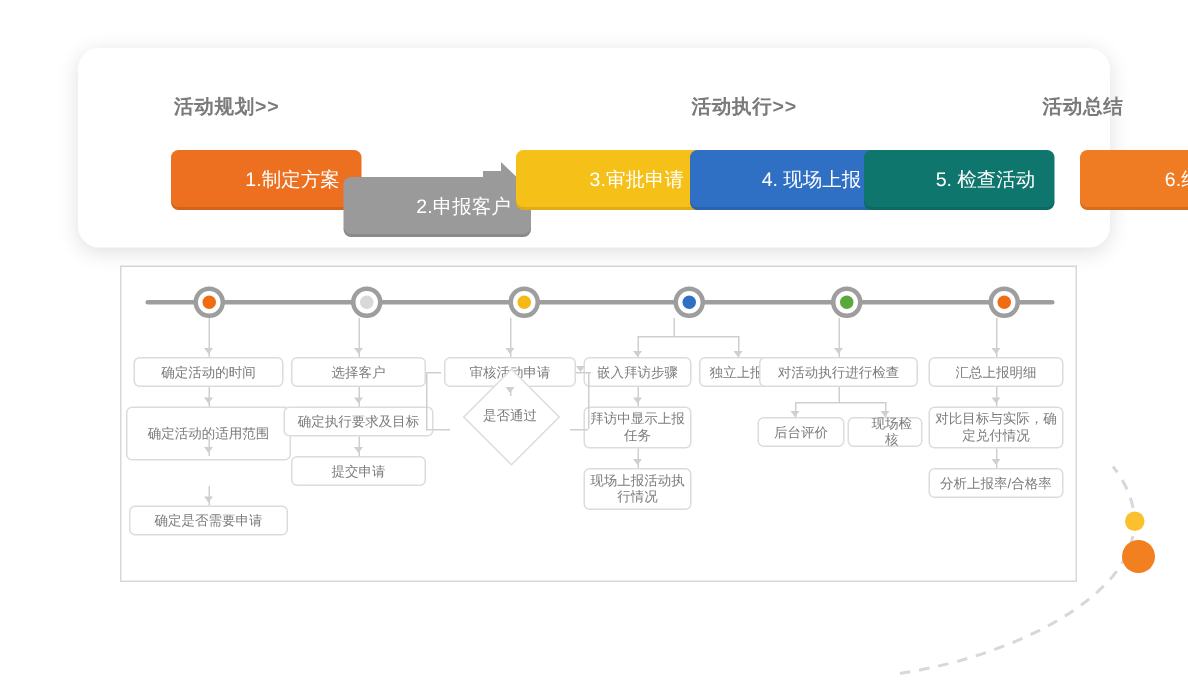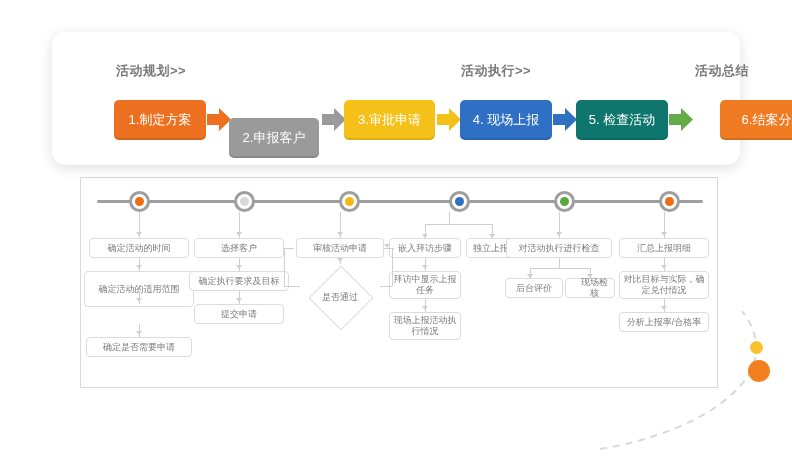--- a/index.html
+++ b/index.html
@@ -73,20 +73,21 @@
   .phase-label{
     position:absolute;color:#7a7a7a;font-size:13px;font-weight:bold;
     letter-spacing:.5px;white-space:nowrap;
   }
   .step-btn{
     position:absolute;top:68px;height:40px;border-radius:5px;
     color:#ffffff;font-size:13px;font-weight:normal;
     display:flex;align-items:center;justify-content:center;
     box-shadow:inset 0 -2px 0 rgba(0,0,0,0.10);
     white-space:nowrap;
+    padding-left:35px;
   }
   .arrow{position:absolute;top:75px;width:24px;height:25px;}
   .arrow svg{display:block;width:24px;height:25px;}
 </style>
 </head>
 <body>
 
 <div id="stage">
 
   <svg class="swoosh" viewBox="0 0 200 170">
@@ -117,21 +118,21 @@
         <div class="tl-node" style="left: 578px;">
           <i style="background: rgb(239, 108, 18);"></i>
         </div>
         <div class="fbox" style="left: 8px; top: 60px; width: 100px; height: 20px;">确定活动的时间</div>
         <div class="fbox" style="left: 3px; top: 93px; width: 110px; height: 36px;">确定活动的适用范围</div>
         <div class="fbox" style="left: 5px; top: 159px; width: 106px; height: 20px;">确定是否需要申请</div>
         <div class="fbox" style="left: 113px; top: 60px; width: 90px; height: 20px;">选择客户</div>
         <div class="fbox" style="left: 108px; top: 93px; width: 100px; height: 20px;">确定执行要求及目标</div>
         <div class="fbox" style="left: 113px; top: 126px; width: 90px; height: 20px;">提交申请</div>
         <div class="fbox" style="left: 215px; top: 60px; width: 88px; height: 20px;">审核活动申请</div>
-        <div class="fdiamond" style="left: 219px; top: 96px; width: 80px; height: 45px;">
+        <div class="fdiamond" style="left: 219px; top: 76px; width: 80px; height: 45px;">
           <div class="dmshape"></div>
           <span>是否通过</span>
         </div>
         <div class="fbox" style="left: 308px; top: 60px; width: 72px; height: 20px;">嵌入拜访步骤</div>
         <div class="fbox" style="left: 385px; top: 60px; width: 50px; height: 20px;">独立上报</div>
         <div class="fbox" style="left: 308px; top: 93px; width: 72px; height: 28px;">拜访中显示上报任务</div>
         <div class="fbox" style="left: 308px; top: 134px; width: 72px; height: 28px;">现场上报活动执行情况</div>
         <div class="fbox" style="left: 425px; top: 60px; width: 106px; height: 20px;">对活动执行进行检查</div>
         <div class="fbox" style="left: 424px; top: 100px; width: 58px; height: 20px;">后台评价</div>
         <div class="fbox" style="left: 484px; top: 100px; width: 50px; height: 20px; padding-left: 12px;">现场检核</div>

